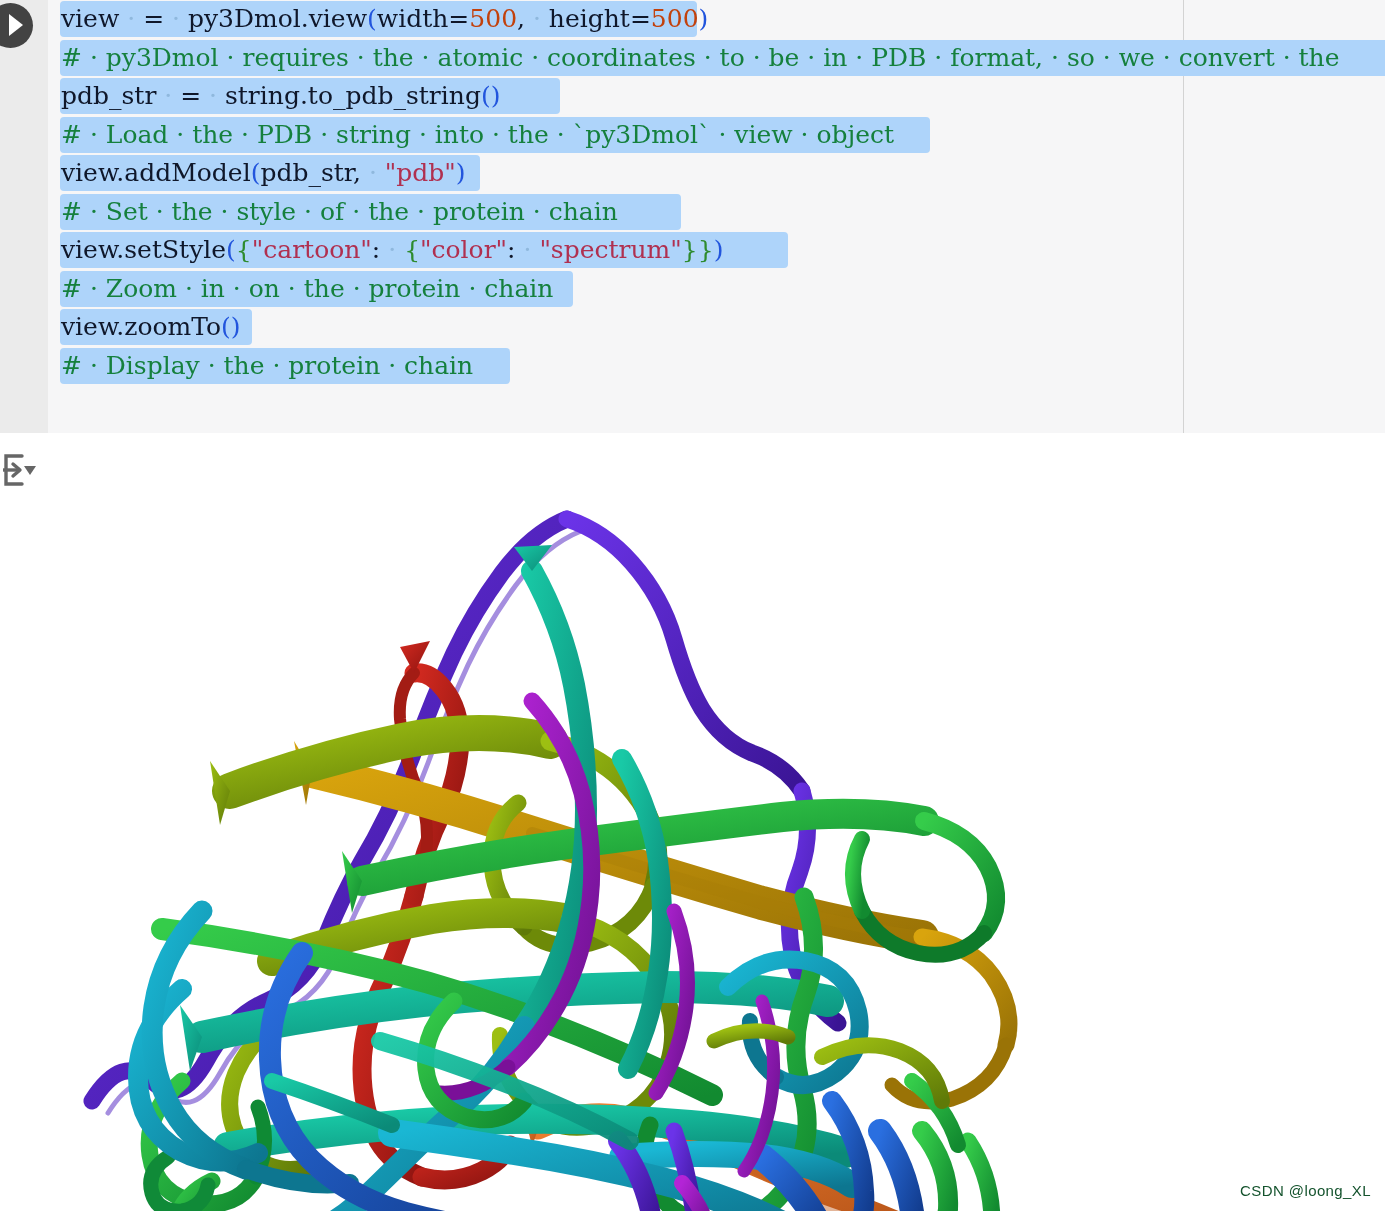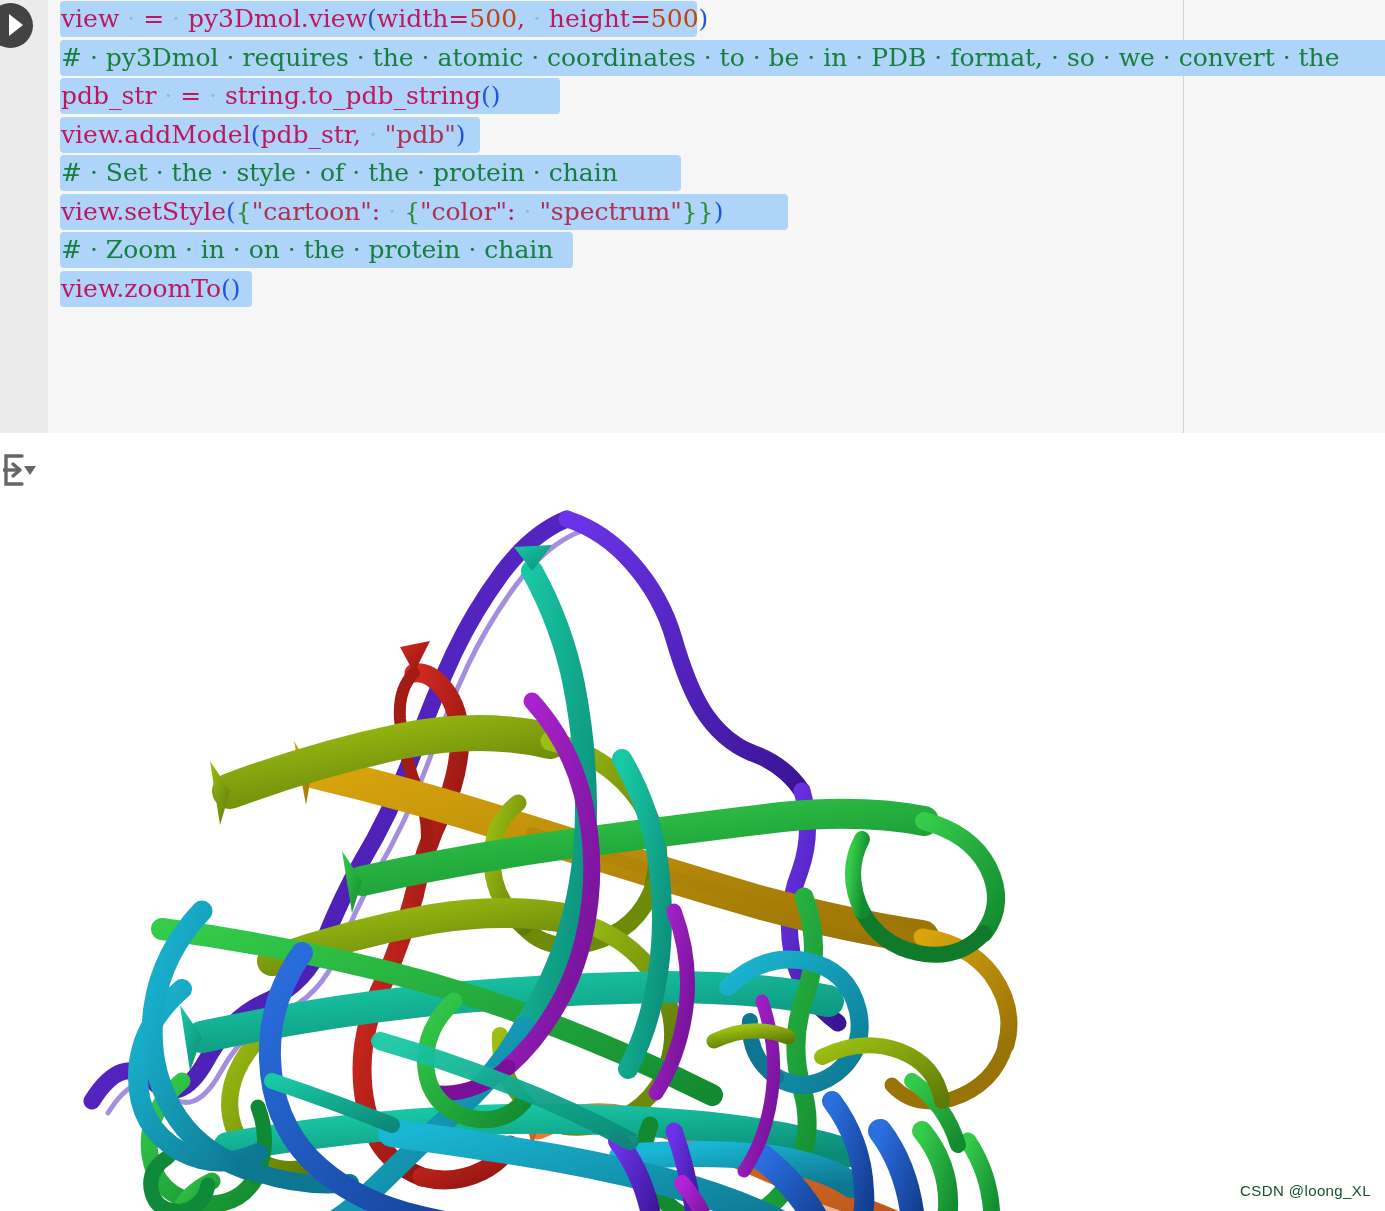--- a/index.html
+++ b/index.html
@@ -56,21 +56,21 @@
   
   .sel{
     position:absolute;top:1px;left:12px;height:36px;
     background:#aed4fa;
     border-radius:4px;
     z-index:0;
   }
   .txt{position:relative;z-index:1;}
 
   
-  .pl  {color:#be185d;}              
+  .pl  {color:#0f172a;}              
   .cm  {color:#15803d;}              
   .st  {color:#b03050;}              
   .pn  {color:#2255dd;}              
   .br  {color:#2e8b2e;}              
   .nu  {color:#c2410c;}              
   .ws  {color:#8fb8dd;}              
   .caret{
     display:inline-block;width:2px;height:28px;
     background:#111;vertical-align:-5px;
     position:relative;z-index:2;
@@ -120,20 +120,24 @@
     <div class="line">
       <span class="sel" style="width:1340px"></span>
       <span class="txt cm"># ·&nbsp;py3Dmol&nbsp;·&nbsp;requires&nbsp;·&nbsp;the&nbsp;·&nbsp;atomic&nbsp;·&nbsp;coordinates&nbsp;·&nbsp;to&nbsp;·&nbsp;be&nbsp;·&nbsp;in&nbsp;·&nbsp;PDB&nbsp;·&nbsp;format,&nbsp;·&nbsp;so&nbsp;·&nbsp;we&nbsp;·&nbsp;convert&nbsp;·&nbsp;the</span>
     </div>
 
     <div class="line">
       <span class="sel" style="width:500px"></span>
       <span class="txt"><span class="pl">pdb_str</span><span class="ws">&nbsp;·&nbsp;</span><span class="pl">=</span><span class="ws">&nbsp;·&nbsp;</span><span class="pl">string.to_pdb_string</span><span class="pn">()</span></span>
     </div>
 
+    <div class="line">
+      <span class="sel" style="width:870px"></span>
+      <span class="txt cm"># ·&nbsp;Load&nbsp;·&nbsp;the&nbsp;·&nbsp;PDB&nbsp;·&nbsp;string&nbsp;·&nbsp;into&nbsp;·&nbsp;the&nbsp;·&nbsp;`py3Dmol`&nbsp;·&nbsp;view&nbsp;·&nbsp;object</span>
+    </div>
 
     <div class="line">
       <span class="sel" style="width:420px"></span>
       <span class="txt"><span class="pl">view.addModel</span><span class="pn">(</span><span class="pl">pdb_str,</span><span class="ws">&nbsp;·&nbsp;</span><span class="st">"pdb"</span><span class="pn">)</span></span>
     </div>
 
     <div class="line">
       <span class="sel" style="width:621px"></span>
       <span class="txt cm"># ·&nbsp;Set&nbsp;·&nbsp;the&nbsp;·&nbsp;style&nbsp;·&nbsp;of&nbsp;·&nbsp;the&nbsp;·&nbsp;protein&nbsp;·&nbsp;chain</span>
     </div>
@@ -146,20 +150,24 @@
     <div class="line">
       <span class="sel" style="width:513px"></span>
       <span class="txt cm"># ·&nbsp;Zoom&nbsp;·&nbsp;in&nbsp;·&nbsp;on&nbsp;·&nbsp;the&nbsp;·&nbsp;protein&nbsp;·&nbsp;chain</span>
     </div>
 
     <div class="line">
       <span class="sel" style="width:192px"></span>
       <span class="txt"><span class="pl">view.zoomTo</span><span class="pn">()</span></span>
     </div>
 
+    <div class="line">
+      <span class="sel" style="width:450px"></span>
+      <span class="txt cm"># ·&nbsp;Display&nbsp;·&nbsp;the&nbsp;·&nbsp;protein&nbsp;·&nbsp;chain</span>
+    </div>
 
 
   </div>
 </div>
 
 <div id="output">
 
   <div id="output-toggle">
     <svg width="40" height="34" viewBox="0 0 40 34">
       <path d="M20 3 H4 V31 H20" stroke="#666" stroke-width="3.4" fill="none" stroke-linecap="round"></path>

